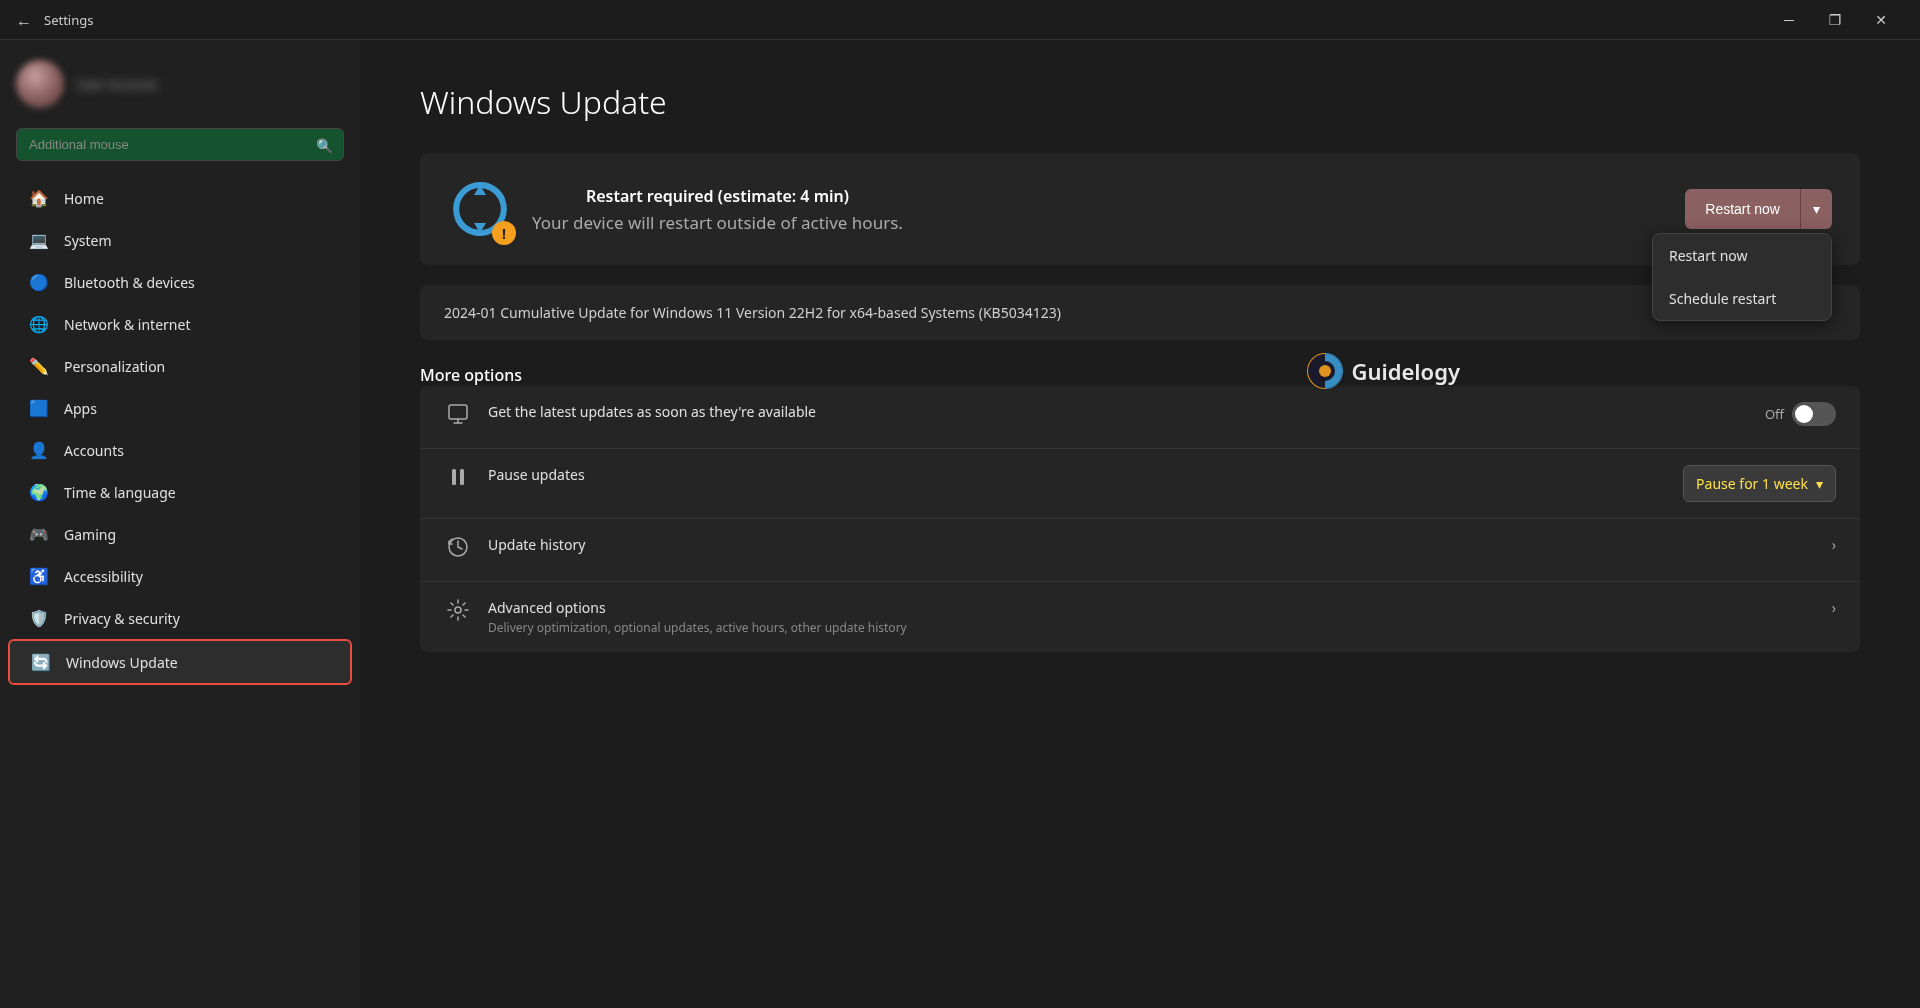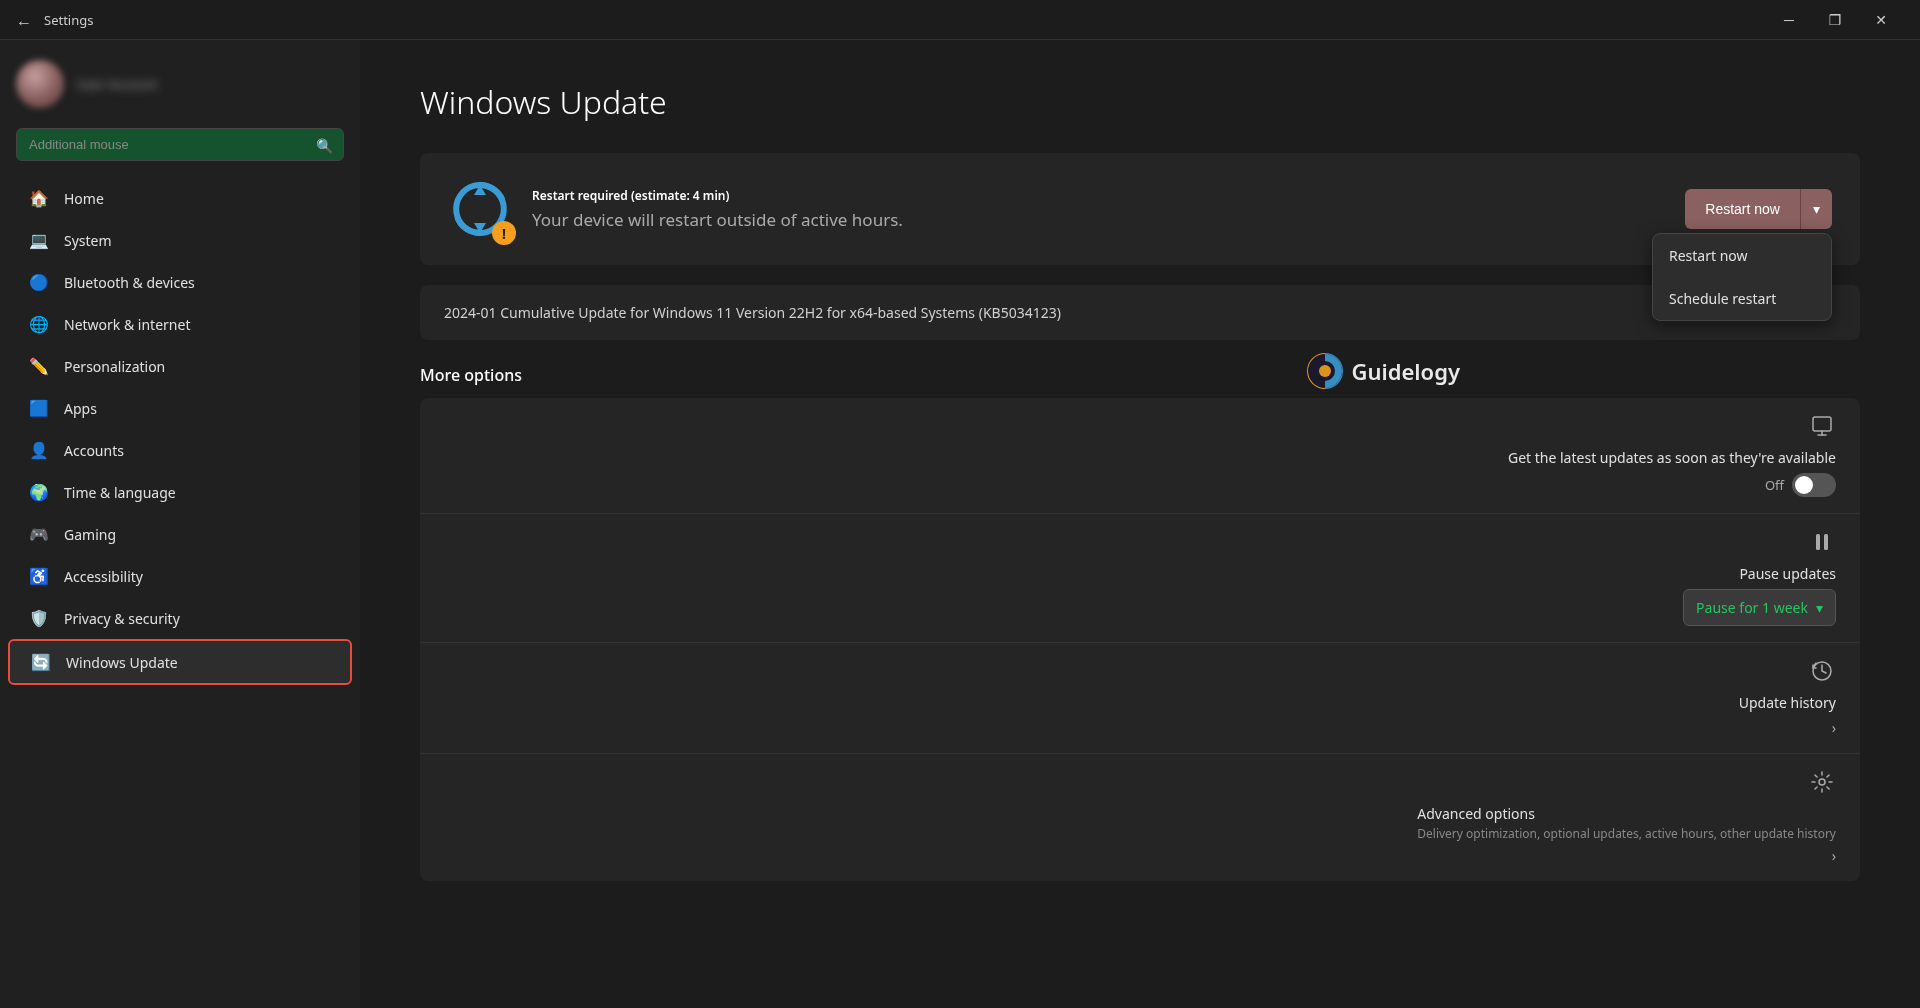--- a/index.html
+++ b/index.html
@@ -175,24 +175,25 @@
       background: #f4a01e;
       border-radius: 50%;
       display: flex;
       align-items: center;
       justify-content: center;
       font-size: 14px;
       font-weight: bold;
       color: #1c1c1c;
     }
     .restart-text h2 {
-      font-size: 12px;
+      font-size: 16px;
       font-weight: 600;
       color: #fff;
       margin-bottom: 4px;
+      text-align: center;
     }
     .restart-text p {
       font-size: 17px;
       color: #aaa;
     }
     .restart-btn-group {
       margin-left: auto;
       display: flex;
       align-items: center;
       gap: 0;
@@ -260,36 +261,34 @@
     .update-item:last-child { border-bottom: none; }
     .pending-badge {
       font-size: 13px;
       color: #aaa;
     }
 
     
     .section-title {
       font-size: 16px;
       font-weight: 500;
-      margin-bottom: 12px;
       color: #fff;
     }
     .options-list {
       background: #252525;
       border-radius: 8px;
       overflow: hidden;
     }
     .option-row {
       display: flex;
-      align-items: flex-end;
-      gap: 4px;
+      align-items: flex-start;
+      gap: 16px;
       padding: 16px 24px;
       border-bottom: 1px solid #333;
       cursor: pointer;
-      flex-direction: column;
     }
     .option-row:last-child { border-bottom: none; }
     .option-icon {
       font-size: 22px;
       color: #aaa;
       flex-shrink: 0;
       width: 28px;
       text-align: center;
     }
     .option-text h3 {
@@ -334,21 +333,21 @@
       background: #fff;
       border-radius: 50%;
       transition: left 0.2s;
     }
     .toggle.off::after { left: 3px; }
 
     .pause-select {
       background: #3a3a3a;
       border: 1px solid #555;
       border-radius: 6px;
-      color: #22c55e;
+      color: #fde047;
       padding: 8px 12px;
       font-size: 14px;
       cursor: pointer;
       display: flex;
       align-items: center;
       gap: 8px;
     }
     .chevron-right {
       color: #aaa;
       font-size: 14px;

